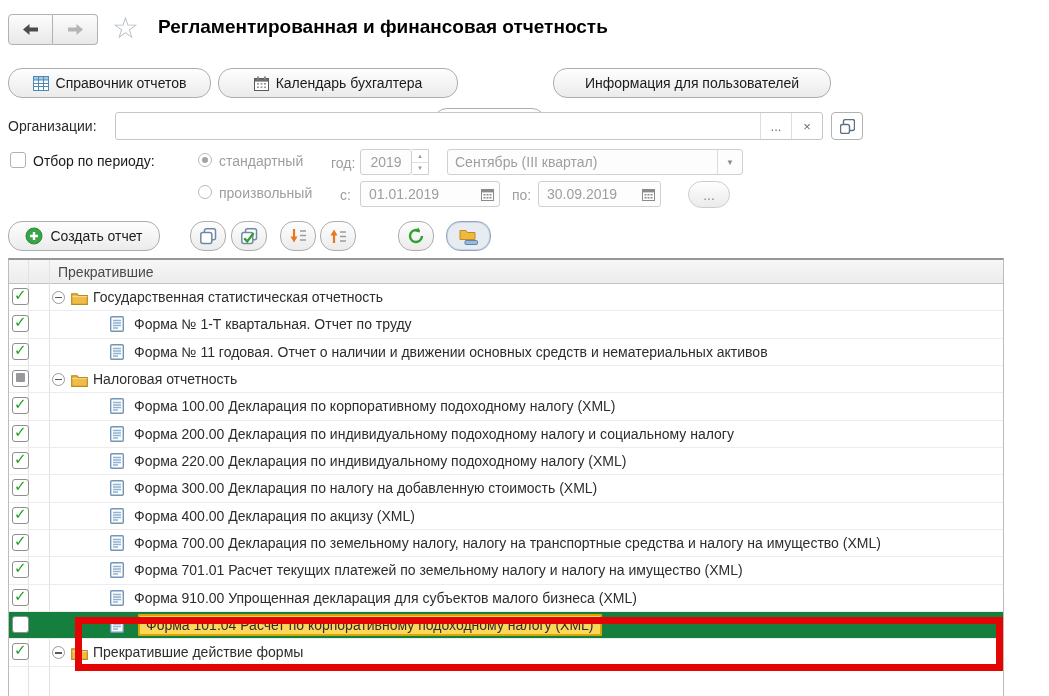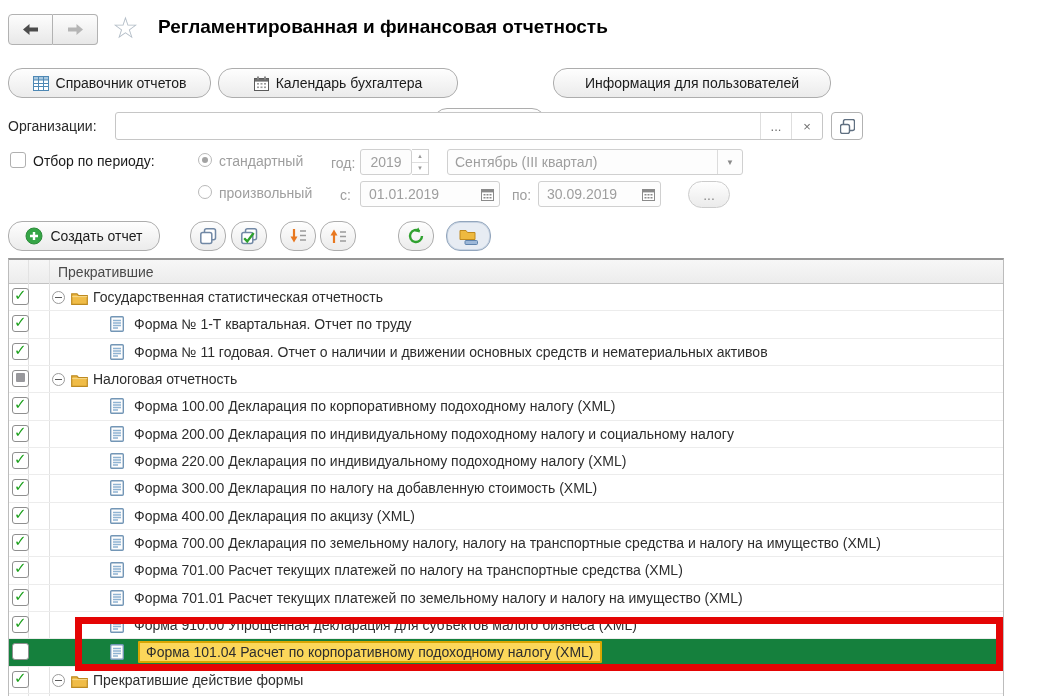--- a/index.html
+++ b/index.html
@@ -383,31 +383,20 @@
   </div>
         <div class="trow form checked">
     <span class="cb"></span>
 
     <svg class="doc-ic" width="14" height="16" viewBox="0 0 14 16">
             <rect x="0.7" y="0.7" width="12.6" height="14.6" rx="1" fill="#fdfdfd" stroke="#7396b6" stroke-width="1.4"></rect>
             <g stroke="#8fb3d2" stroke-width="1.3">
               <path d="M3 4.5h8M3 7h8M3 9.5h8M3 12h5"></path>
             </g>
           </svg>
-    <span class="row-label">Форма 701.00 Расчет текущих платежей по налогу на транспортные средства (XML)</span>
-  </div>
-        <div class="trow form checked">
-    <span class="cb"></span>
-
-    <svg class="doc-ic" width="14" height="16" viewBox="0 0 14 16">
-            <rect x="0.7" y="0.7" width="12.6" height="14.6" rx="1" fill="#fdfdfd" stroke="#7396b6" stroke-width="1.4"></rect>
-            <g stroke="#8fb3d2" stroke-width="1.3">
-              <path d="M3 4.5h8M3 7h8M3 9.5h8M3 12h5"></path>
-            </g>
-          </svg>
     <span class="row-label">Форма 701.01 Расчет текущих платежей по земельному налогу и налогу на имущество (XML)</span>
   </div>
         <div class="trow form checked">
     <span class="cb"></span>
 
     <svg class="doc-ic" width="14" height="16" viewBox="0 0 14 16">
             <rect x="0.7" y="0.7" width="12.6" height="14.6" rx="1" fill="#fdfdfd" stroke="#7396b6" stroke-width="1.4"></rect>
             <g stroke="#8fb3d2" stroke-width="1.3">
               <path d="M3 4.5h8M3 7h8M3 9.5h8M3 12h5"></path>
             </g>

